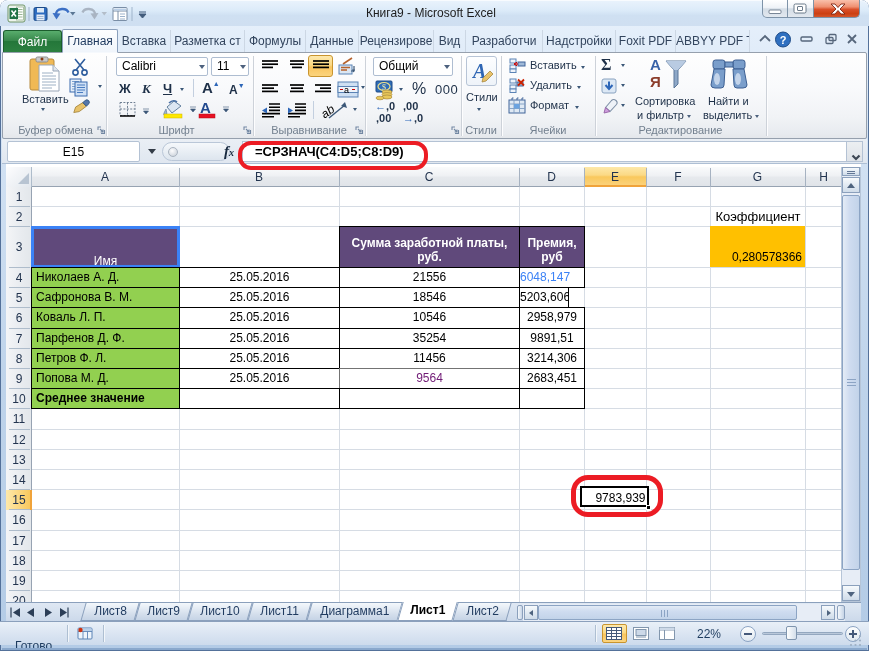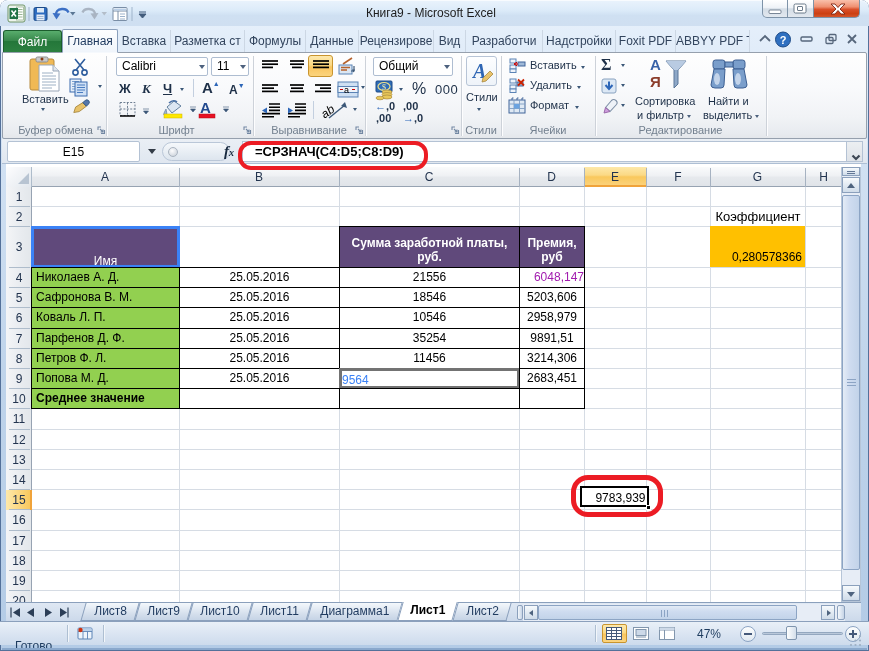--- a/index.html
+++ b/index.html
@@ -484,40 +484,40 @@
 <div class="gridh" style="left:26px;width:810px;top:385.8px;"></div>
 <div class="gridh" style="left:26px;width:810px;top:406.0px;"></div>
 <div class="gridh" style="left:26px;width:810px;top:426.2px;"></div>
 
 <div class="cell" style="left:25px;top:62px;width:149px;height:42px;background:#60497b;color:#fff;border:3px solid #3b82f6;font-weight:normal;text-align:center;line-height:64px;">Имя</div>
 <div class="cell" style="left:333px;top:62px;width:181px;height:42px;background:#60497b;color:#fff;border:1px solid #000;font-weight:bold;display:flex;align-items:flex-end;justify-content:center;text-align:center;white-space:normal;line-height:13.5px;padding-bottom:3px;">Сумма заработной платы, руб.</div>
 <div class="cell" style="left:513px;top:62px;width:66px;height:42px;background:#60497b;color:#fff;border:1px solid #000;font-weight:bold;display:flex;align-items:flex-end;justify-content:center;text-align:center;white-space:normal;line-height:13.5px;padding-bottom:3px;">Премия, руб</div>
 <div class="cell" style="left:25px;top:103px;width:149px;height:21.200000000000003px;background:#92d050;color:#000;border:1px solid #000;text-align:left;padding-left:4px;line-height:19.200000000000003px;">Николаев А. Д.</div>
 <div class="cell" style="left:173px;top:103px;width:161px;height:21.200000000000003px;background:#fff;color:#000;border:1px solid #000;text-align:center;line-height:19.200000000000003px;">25.05.2016</div>
 <div class="cell" style="left:333px;top:103px;width:181px;height:21.200000000000003px;background:#fff;color:#000;border:1px solid #000;text-align:center;line-height:19.200000000000003px;">21556</div>
-<div class="cell" style="left:513px;top:103px;width:66px;height:21.200000000000003px;background:#fff;color:#a21caf;border:1px solid #000;text-align:right;line-height:19.200000000000003px;">6048,147</div>
+<div class="cell" style="left:513px;top:103px;width:66px;height:21.200000000000003px;background:#fff;color:#3b82f6;border:1px solid #000;text-align:left;line-height:19.200000000000003px;">6048,147</div>
 <div class="cell" style="left:25px;top:123.2px;width:149px;height:21.200000000000003px;background:#92d050;color:#000;border:1px solid #000;text-align:left;padding-left:4px;line-height:19.200000000000003px;">Сафронова В. М.</div>
 <div class="cell" style="left:173px;top:123.2px;width:161px;height:21.200000000000003px;background:#fff;color:#000;border:1px solid #000;text-align:center;line-height:19.200000000000003px;">25.05.2016</div>
 <div class="cell" style="left:333px;top:123.2px;width:181px;height:21.200000000000003px;background:#fff;color:#000;border:1px solid #000;text-align:center;line-height:19.200000000000003px;">18546</div>
-<div class="cell" style="left:513px;top:123.2px;width:66px;height:21.200000000000003px;background:#fff;color:#000;border:1px solid #000;text-align:center;line-height:19.200000000000003px;">5203,606</div>
+<div class="cell" style="left:513px;top:123.2px;width:50px;height:21.200000000000003px;background:#fff;color:#000;border:1px solid #000;text-align:center;line-height:19.200000000000003px;">5203,606</div>
 <div class="cell" style="left:25px;top:143.4px;width:149px;height:21.19999999999999px;background:#92d050;color:#000;border:1px solid #000;text-align:left;padding-left:4px;line-height:19.19999999999999px;">Коваль Л. П.</div>
 <div class="cell" style="left:173px;top:143.4px;width:161px;height:21.19999999999999px;background:#fff;color:#000;border:1px solid #000;text-align:center;line-height:19.19999999999999px;">25.05.2016</div>
 <div class="cell" style="left:333px;top:143.4px;width:181px;height:21.19999999999999px;background:#fff;color:#000;border:1px solid #000;text-align:center;line-height:19.19999999999999px;">10546</div>
 <div class="cell" style="left:513px;top:143.4px;width:66px;height:21.19999999999999px;background:#fff;color:#000;border:1px solid #000;text-align:center;line-height:19.19999999999999px;">2958,979</div>
 <div class="cell" style="left:25px;top:163.6px;width:149px;height:21.200000000000017px;background:#92d050;color:#000;border:1px solid #000;text-align:left;padding-left:4px;line-height:19.200000000000017px;">Парфенов Д. Ф.</div>
 <div class="cell" style="left:173px;top:163.6px;width:161px;height:21.200000000000017px;background:#fff;color:#000;border:1px solid #000;text-align:center;line-height:19.200000000000017px;">25.05.2016</div>
 <div class="cell" style="left:333px;top:163.6px;width:181px;height:21.200000000000017px;background:#fff;color:#000;border:1px solid #000;text-align:center;line-height:19.200000000000017px;">35254</div>
 <div class="cell" style="left:513px;top:163.6px;width:66px;height:21.200000000000017px;background:#fff;color:#000;border:1px solid #000;text-align:center;line-height:19.200000000000017px;">9891,51</div>
 <div class="cell" style="left:25px;top:183.8px;width:149px;height:21.19999999999999px;background:#92d050;color:#000;border:1px solid #000;text-align:left;padding-left:4px;line-height:19.19999999999999px;">Петров Ф. Л.</div>
 <div class="cell" style="left:173px;top:183.8px;width:161px;height:21.19999999999999px;background:#fff;color:#000;border:1px solid #000;text-align:center;line-height:19.19999999999999px;">25.05.2016</div>
 <div class="cell" style="left:333px;top:183.8px;width:181px;height:21.19999999999999px;background:#fff;color:#000;border:1px solid #000;text-align:center;line-height:19.19999999999999px;">11456</div>
 <div class="cell" style="left:513px;top:183.8px;width:66px;height:21.19999999999999px;background:#fff;color:#000;border:1px solid #000;text-align:center;line-height:19.19999999999999px;">3214,306</div>
 <div class="cell" style="left:25px;top:204.0px;width:149px;height:21.19999999999999px;background:#92d050;color:#000;border:1px solid #000;text-align:left;padding-left:4px;line-height:19.19999999999999px;">Попова М. Д.</div>
 <div class="cell" style="left:173px;top:204.0px;width:161px;height:21.19999999999999px;background:#fff;color:#000;border:1px solid #000;text-align:center;line-height:19.19999999999999px;">25.05.2016</div>
-<div class="cell" style="left:333px;top:204.0px;width:181px;height:21.19999999999999px;background:#fff;color:#3b82f6;border:3px solid #737373;text-align:left;line-height:19.19999999999999px;">9564</div>
+<div class="cell" style="left:333px;top:204.0px;width:181px;height:21.19999999999999px;background:#fff;color:#701a75;border:1px solid #737373;text-align:center;line-height:19.19999999999999px;">9564</div>
 <div class="cell" style="left:513px;top:204.0px;width:66px;height:21.19999999999999px;background:#fff;color:#000;border:1px solid #000;text-align:center;line-height:19.19999999999999px;">2683,451</div>
 <div class="cell" style="left:25px;top:224.2px;width:149px;height:21.200000000000017px;background:#92d050;color:#000;border:1px solid #000;font-weight:bold;text-align:left;padding-left:4px;line-height:19.200000000000017px;">Среднее значение</div>
 <div class="cell" style="left:173px;top:224.2px;width:161px;height:21.200000000000017px;background:#fff;color:#000;border:1px solid #000;text-align:center;line-height:19.200000000000017px;"></div>
 <div class="cell" style="left:333px;top:224.2px;width:181px;height:21.200000000000017px;background:#fff;color:#000;border:1px solid #000;text-align:center;line-height:19.200000000000017px;"></div>
 <div class="cell" style="left:513px;top:224.2px;width:66px;height:21.200000000000017px;background:#fff;color:#000;border:1px solid #000;text-align:center;line-height:19.200000000000017px;"></div>
 <div class="cell" style="left:705px;top:43px;width:94px;height:19px;text-align:center;line-height:19px;font-size:13px;">Коэффициент</div>
 <div class="cell" style="left:704px;top:62px;width:95px;height:41px;background:#ffc000;text-align:right;padding-right:3px;line-height:62px;z-index:2;">0,280578366</div>
 <div class="cell" style="left:574px;top:321.7px;width:69px;height:21.19999999999999px;border:2.5px solid #000;background:#fff;text-align:right;padding-right:1.5px;line-height:20.19999999999999px;z-index:5;">9783,939</div>
 <div class="abs" style="left:640px;top:340.9px;width:5px;height:5px;background:#000;border:1px solid #fff;z-index:6;"></div>
 
@@ -588,21 +588,21 @@
   <svg class="abs" style="left:633px;top:5px;" width="17" height="13" viewBox="0 0 17 13">
     <rect x="0.5" y="0.5" width="15" height="12" fill="#fff" stroke="#8296ad"></rect>
     <rect x="3" y="2.5" width="10" height="6" fill="#cdd9e8" stroke="#8296ad"></rect>
     <path d="M3 10 h10" stroke="#8296ad"></path>
   </svg>
   <svg class="abs" style="left:659px;top:5px;" width="17" height="13" viewBox="0 0 17 13">
     <rect x="0.5" y="0.5" width="15" height="12" fill="#fff" stroke="#8296ad"></rect>
     <path d="M0.5 3 h15 M5.5 3 v9.5" stroke="#8296ad"></path>
     <rect x="0.5" y="0.5" width="15" height="2.5" fill="#cdd9e8"></rect>
   </svg>
-  <div style="position:absolute;left:697px;top:5px;">47%</div>
+  <div style="position:absolute;left:697px;top:5px;">22%</div>
 
   <div class="abs" style="left:740px;top:625px;"></div>
   <div class="abs" style="left:740px;top:4px;width:16px;height:16px;border:1px solid #8ca4c4;border-radius:50%;background:linear-gradient(180deg,#fdfefe,#dfe8f1);"></div>
   <div class="abs" style="left:744px;top:11px;width:8px;height:2px;background:#44597a;"></div>
   <div class="abs" style="left:762px;top:10px;width:81px;height:3px;background:#b9c8da;border:1px solid #93a7bf;border-radius:2px;"></div>
   <div class="abs" style="left:786px;top:4px;width:11px;height:14px;background:linear-gradient(90deg,#fdfefe,#d4dfeb);border:1px solid #7f95ae;border-radius:2px;"></div>
   <div class="abs" style="left:845px;top:4px;width:16px;height:16px;border:1px solid #8ca4c4;border-radius:50%;background:linear-gradient(180deg,#fdfefe,#dfe8f1);"></div>
   <div class="abs" style="left:849px;top:11px;width:8px;height:2px;background:#44597a;"></div>
   <div class="abs" style="left:852px;top:8px;width:2px;height:8px;background:#44597a;"></div>
 </div>

